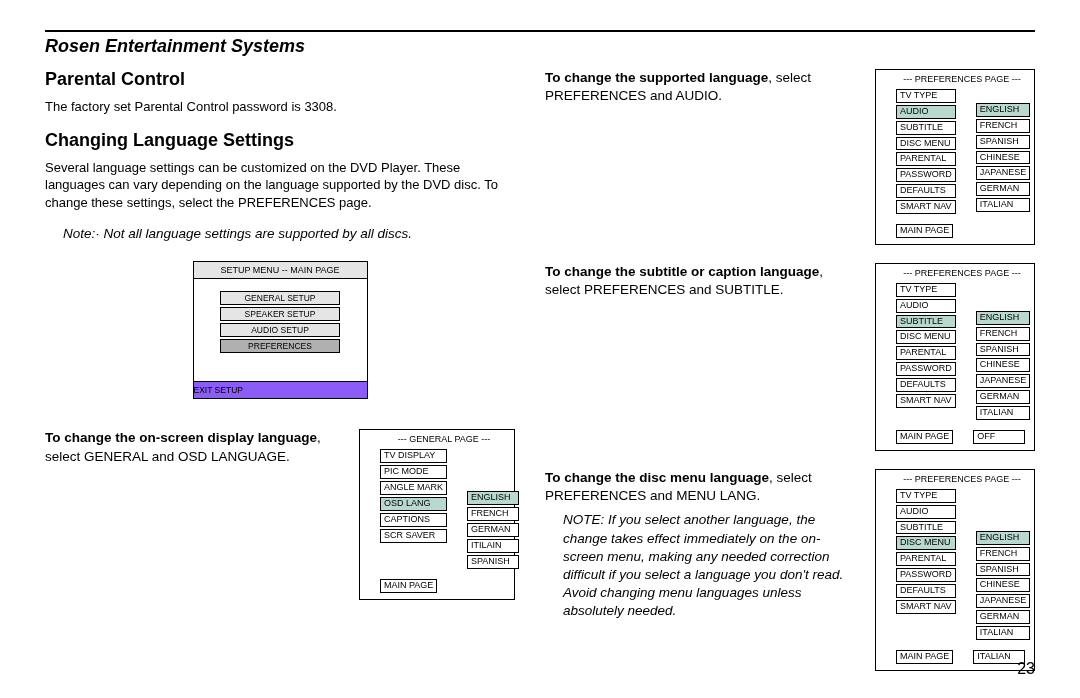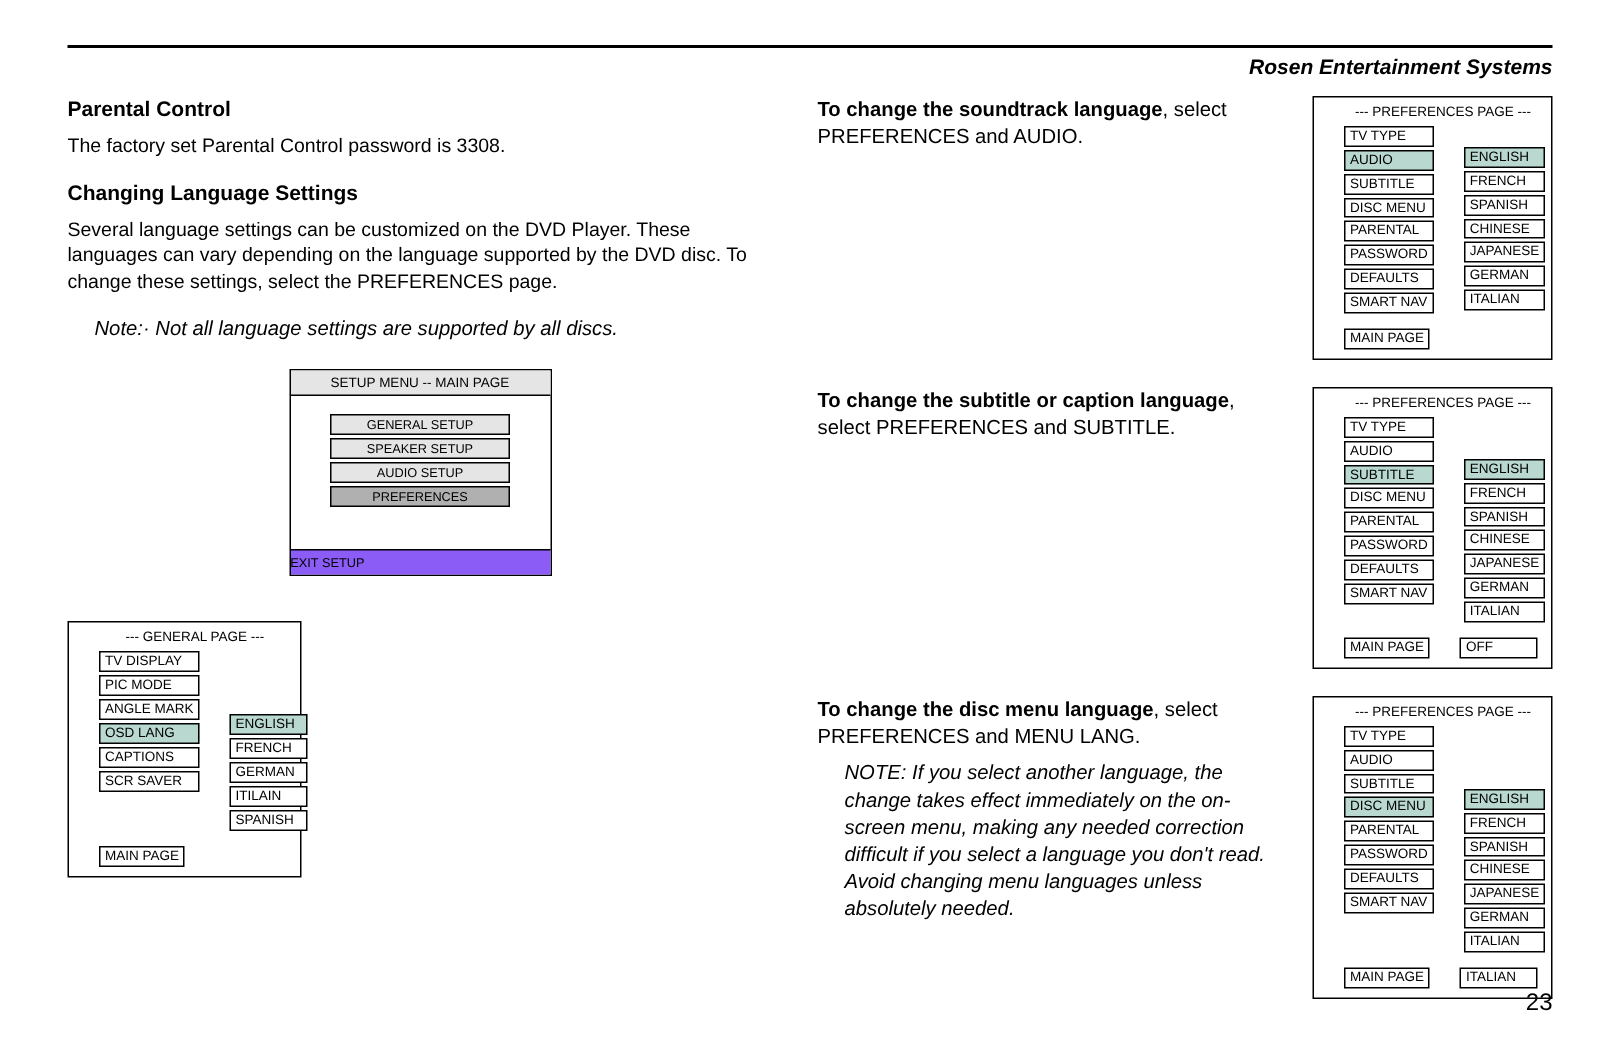--- a/index.html
+++ b/index.html
@@ -14,38 +14,37 @@
     position: relative;
   }
   .page {
     padding: 30px 45px 20px 45px;
   }
   .header-line {
     border-top: 2px solid #000;
     margin-bottom: 4px;
   }
   .brand {
-    text-align: right;
     font-weight: bold;
     font-style: italic;
-    font-size: 14px;
+    font-size: 18px;
     margin-bottom: 12px;
   }
   .columns {
     display: flex;
     gap: 30px;
   }
   .col-left {
     width: 470px;
   }
   .col-right {
     flex: 1;
   }
   h2 {
-    font-size: 14px;
+    font-size: 18px;
     font-weight: bold;
     margin: 0 0 8px 0;
   }
   p {
     font-size: 13px;
     line-height: 1.35;
     margin: 0 0 14px 0;
   }
   .note {
     font-style: italic;
@@ -157,20 +156,23 @@
         <div class="body" id="setup-body">
             <div class="sbitem">GENERAL SETUP</div>
             <div class="sbitem">SPEAKER SETUP</div>
             <div class="sbitem">AUDIO SETUP</div>
             <div class="sbitem sel">PREFERENCES</div>
           </div>
         <div class="footer">EXIT SETUP</div>
       </div>
 
       <div class="row">
+        <div class="txt">
+          <span class="bold">To change the on-screen display language</span><span>, select GENERAL and OSD LANGUAGE.</span>
+        </div>
         <div class="menubox" style="width:156px">
           <div class="menubox-title">--- GENERAL PAGE ---</div>
           <div class="menubox-cols">
             <div class="mcol" id="gen-col1">
                 <div class="mitem">TV DISPLAY</div>
                 <div class="mitem">PIC MODE</div>
                 <div class="mitem">ANGLE MARK</div>
                 <div class="mitem sel">OSD LANG</div>
                 <div class="mitem">CAPTIONS</div>
                 <div class="mitem">SCR SAVER</div>
@@ -187,21 +189,21 @@
             <div class="mitem">MAIN PAGE</div>
           </div>
         </div>
       </div>
     </div>
 
     <div class="col-right">
 
       <div class="row">
         <div class="txt">
-          <span class="bold">To change the soundtrack language</span><span>, select PREFERENCES and AUDIO.</span>
+          <span class="bold">To change the supported language</span><span>, select PREFERENCES and AUDIO.</span>
         </div>
         <div class="menubox" style="width:160px">
           <div class="menubox-title">--- PREFERENCES PAGE ---</div>
           <div class="menubox-cols">
             <div class="mcol" id="aud-col1">
                 <div class="mitem">TV TYPE</div>
                 <div class="mitem sel">AUDIO</div>
                 <div class="mitem">SUBTITLE</div>
                 <div class="mitem">DISC MENU</div>
                 <div class="mitem">PARENTAL</div>

